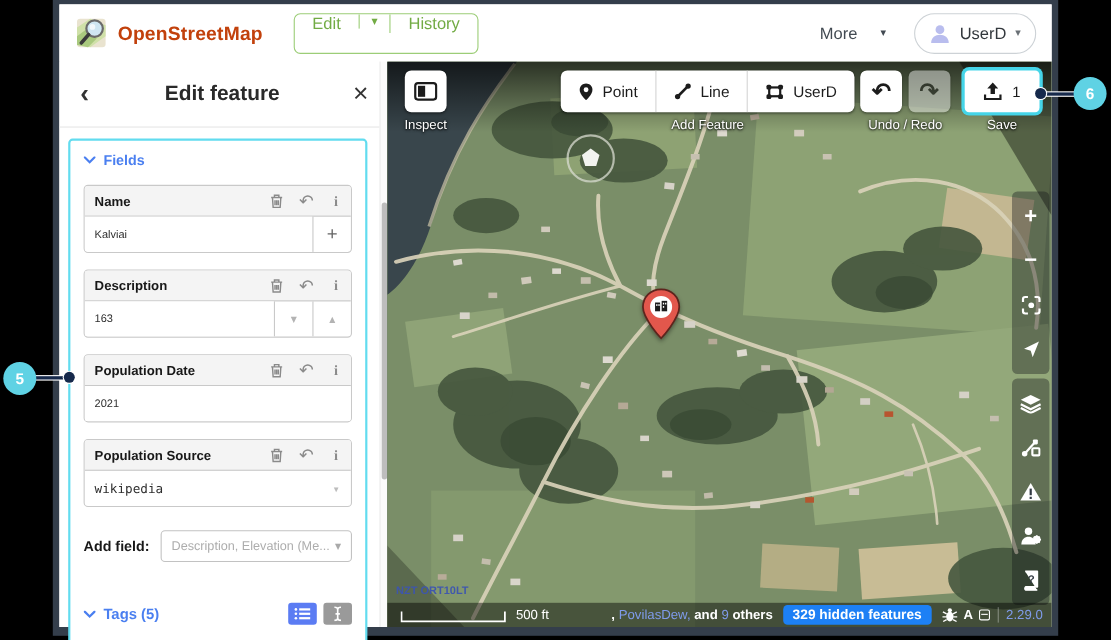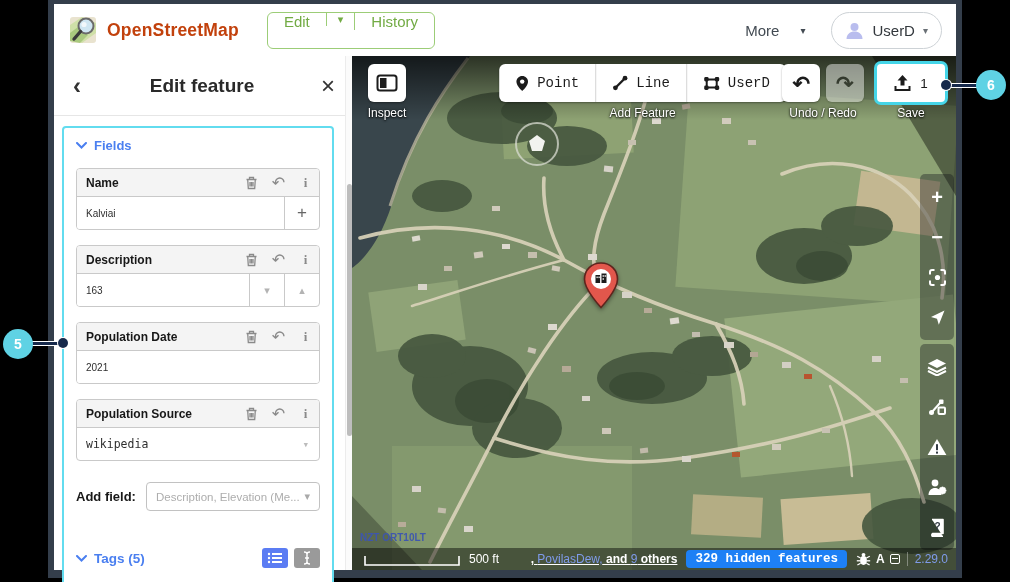--- a/index.html
+++ b/index.html
@@ -74,21 +74,21 @@
   
   .map { flex:1; position:relative; overflow:hidden; background:#5d6e52; }
   .map > svg.bg { position:absolute; inset:0; display:block; }
   .mtb-label { margin-top:4px; text-align:center; font-size:12px; color:#fff;
                text-shadow:0 1px 2px rgba(0,0,0,.9), 0 0 3px rgba(0,0,0,.7); }
   .inspect-wrap { position:absolute; left:9px; top:8px; width:52px; }
   .sq-btn { width:38px; height:38px; background:#fff; border-radius:6px; display:flex; align-items:center;
             justify-content:center; cursor:pointer; box-shadow:0 1px 2px rgba(0,0,0,.35); margin:0 auto; }
   .addfeat-wrap { position:absolute; left:50%; transform:translateX(-54%); top:8px; }
   .addfeat-group { display:flex; background:#fff; border-radius:6px; overflow:hidden; height:38px;
-                   box-shadow:0 1px 2px rgba(0,0,0,.35);font-family:Liberation Mono, monospace; }
+                   box-shadow:0 1px 2px rgba(0,0,0,.35); }
   .af-seg { display:flex; align-items:center; gap:8px; padding:0 16px; font-size:14px; color:#1c1c1c; cursor:pointer; }
   .af-seg + .af-seg { border-left:1px solid #d4d4d4; }
   .undoredo-wrap { position:absolute; right:92px; top:8px; width:82px; }
   .ur-row { display:flex; gap:5px; justify-content:center; }
   .redo-btn { opacity:.45; }
   .save-wrap { position:absolute; right:9px; top:8px; width:72px; }
   .save-btn { width:68px; height:38px; margin:0 auto; background:#fff; border-radius:4px; display:flex;
               align-items:center; justify-content:center; gap:9px; cursor:pointer;
               box-shadow:0 0 0 3px #45d5e8, 0 1px 2px rgba(0,0,0,.35); }
   .save-count { font-size:13.5px; color:#1c1c1c; }
@@ -101,24 +101,24 @@
   .rt-btn .glyph { font-size:20px; font-weight:700; line-height:1; }
 
   .marker { position:absolute; left:229px; top:205px; width:40px; height:50px; cursor:pointer;
             filter:drop-shadow(0 2px 2px rgba(0,0,0,.4)); }
   .imagery-attr { position:absolute; left:8px; bottom:27px; font-size:10px; color:#3d55b0; font-weight:700; opacity:.95; }
 
   .statusbar { position:absolute; left:0; right:0; bottom:0; height:22px; background:rgba(0,0,0,.45);
                display:flex; align-items:center; color:#fff; font-size:12px; }
   .scalebar { margin-left:12px; display:flex; align-items:flex-end; gap:9px; }
   .scale-text { font-size:12px; color:#fff; }
-  .edits { margin-left:auto; white-space:nowrap; font-weight:700;text-decoration:underline; }
+  .edits { margin-left:auto; white-space:nowrap; font-weight:700; }
   .edits .lnk { color:#7f9bea; font-weight:400; cursor:pointer; }
   .hidden-badge { margin:4px 9px; background:#1d80f5; color:#fff; border-radius:4px; padding:2px 9px;
-                  font-size:12.5px; font-weight:700; cursor:pointer; white-space:nowrap;font-family:Liberation Mono, monospace; }
+                  font-size:12.5px; font-weight:700; cursor:pointer; white-space:nowrap; }
   .sb-icons { display:flex; align-items:center; gap:5px; margin-right:7px; cursor:pointer; }
   .cjk-box { width:10px; height:10px; border:1.4px solid #fff; border-radius:2px; position:relative; display:inline-block; }
   .cjk-box::after { content:""; position:absolute; left:1px; right:1px; top:3px; border-top:1.4px solid #fff; }
   .a-glyph { font-size:12px; font-weight:700; }
   .sb-div { width:1px; height:14px; background:rgba(255,255,255,.35); margin-right:7px; }
   .version { color:#7f9bea; margin-right:8px; cursor:pointer; }
 
   
   .callout { position:absolute; width:30px; height:30px; border-radius:50%; background:#5fd2e4; color:#fff;
              font-size:14px; font-weight:700; display:flex; align-items:center; justify-content:center; }

